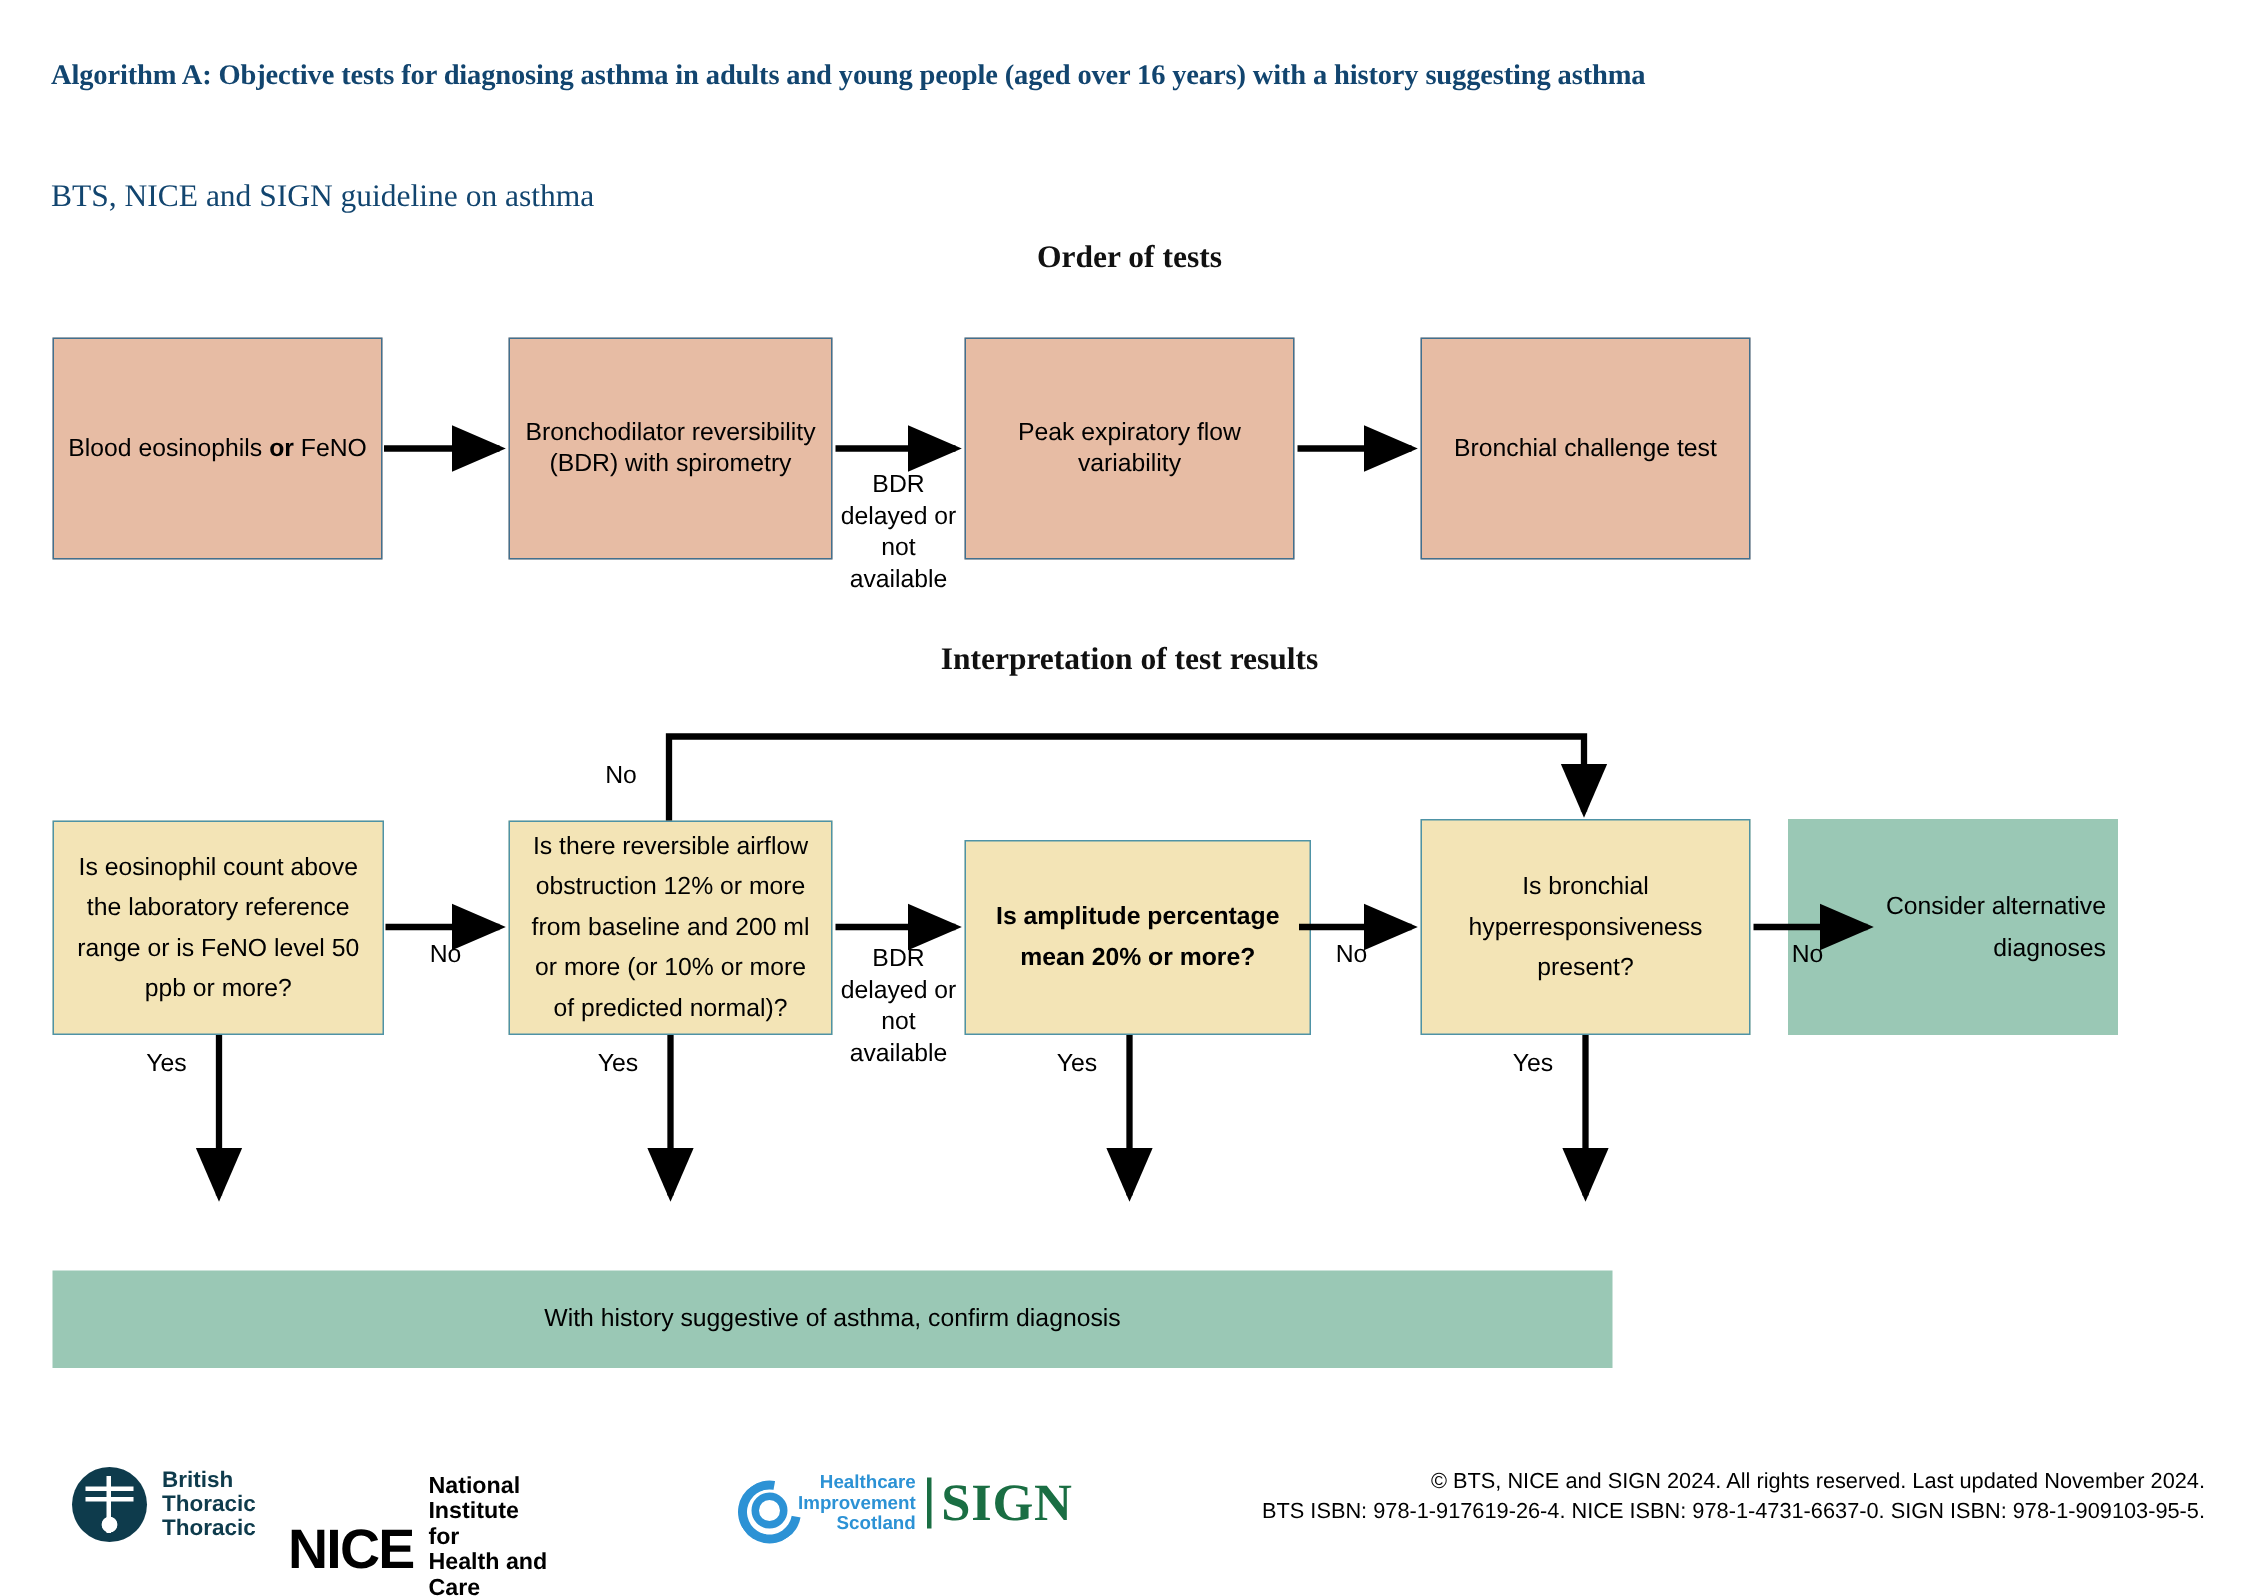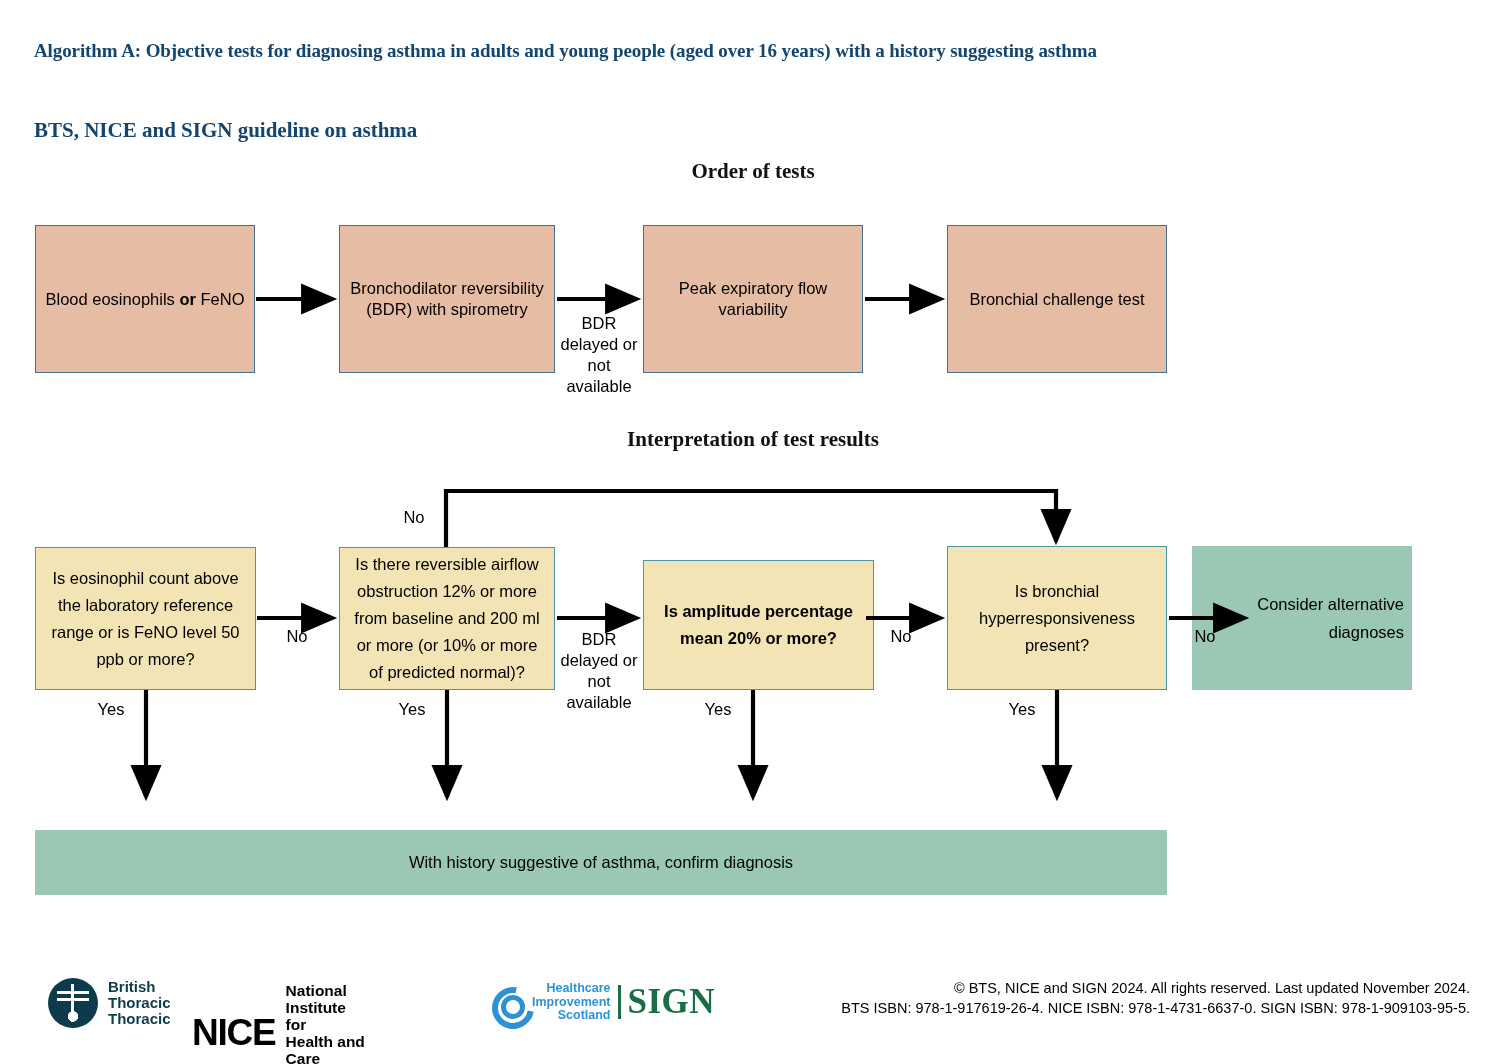--- a/index.html
+++ b/index.html
@@ -14,21 +14,21 @@
   
   .title{
     position:absolute;left:34px;top:34px;width:1430px;
     font-family:"Liberation Serif", serif;
     font-weight:bold;font-size:19px;line-height:33px;
     color:#12456F;letter-spacing:-0.1px;
   }
   .subtitle{
     position:absolute;left:34px;top:118px;
     font-family:"Liberation Serif", serif;
-    font-weight:bold;font-size:21px;color:#12456F;
+    font-weight:normal;font-size:21px;color:#12456F;
   }
   .section-head{
     position:absolute;
     font-family:"Liberation Serif", serif;
     font-weight:bold;font-size:21px;color:#111111;
     text-align:center;
   }
   #head-order{left:578px;top:159px;width:350px;}
   #head-interp{left:578px;top:427px;width:350px;}
 
@@ -143,21 +143,21 @@
   <div class="elabel" style="left:556px;top:629px;width:86px;">BDR delayed or not available</div>
   <div class="elabel" style="left:876px;top:626px;width:50px;">No</div>
   <div class="elabel" style="left:1180px;top:626px;width:50px;">No</div>
   <div class="elabel" style="left:390px;top:507px;width:48px;">No</div>
 
   <div class="elabel" style="left:86px;top:699px;width:50px;">Yes</div>
   <div class="elabel" style="left:387px;top:699px;width:50px;">Yes</div>
   <div class="elabel" style="left:693px;top:699px;width:50px;">Yes</div>
   <div class="elabel" style="left:997px;top:699px;width:50px;">Yes</div>
 
-  <div class="box green" style="left:35px;top:830px;width:1132px;height:65px;">
+  <div class="box green" style="left:35px;top:847px;width:1040px;height:65px;">
     <span>With history suggestive of asthma, confirm diagnosis</span>
   </div>
 
   <svg id="edges" viewBox="0 0 1506 1064">
     <defs>
       <marker id="ah" markerWidth="9" markerHeight="9" refX="7.6" refY="4.5" orient="auto" markerUnits="strokeWidth">
         <path d="M0,0.8 L8.6,4.5 L0,8.2 Z" fill="#000"></path>
       </marker>
     </defs>
     <g stroke="#000" stroke-width="4.2" fill="none" marker-end="url(#ah)">

